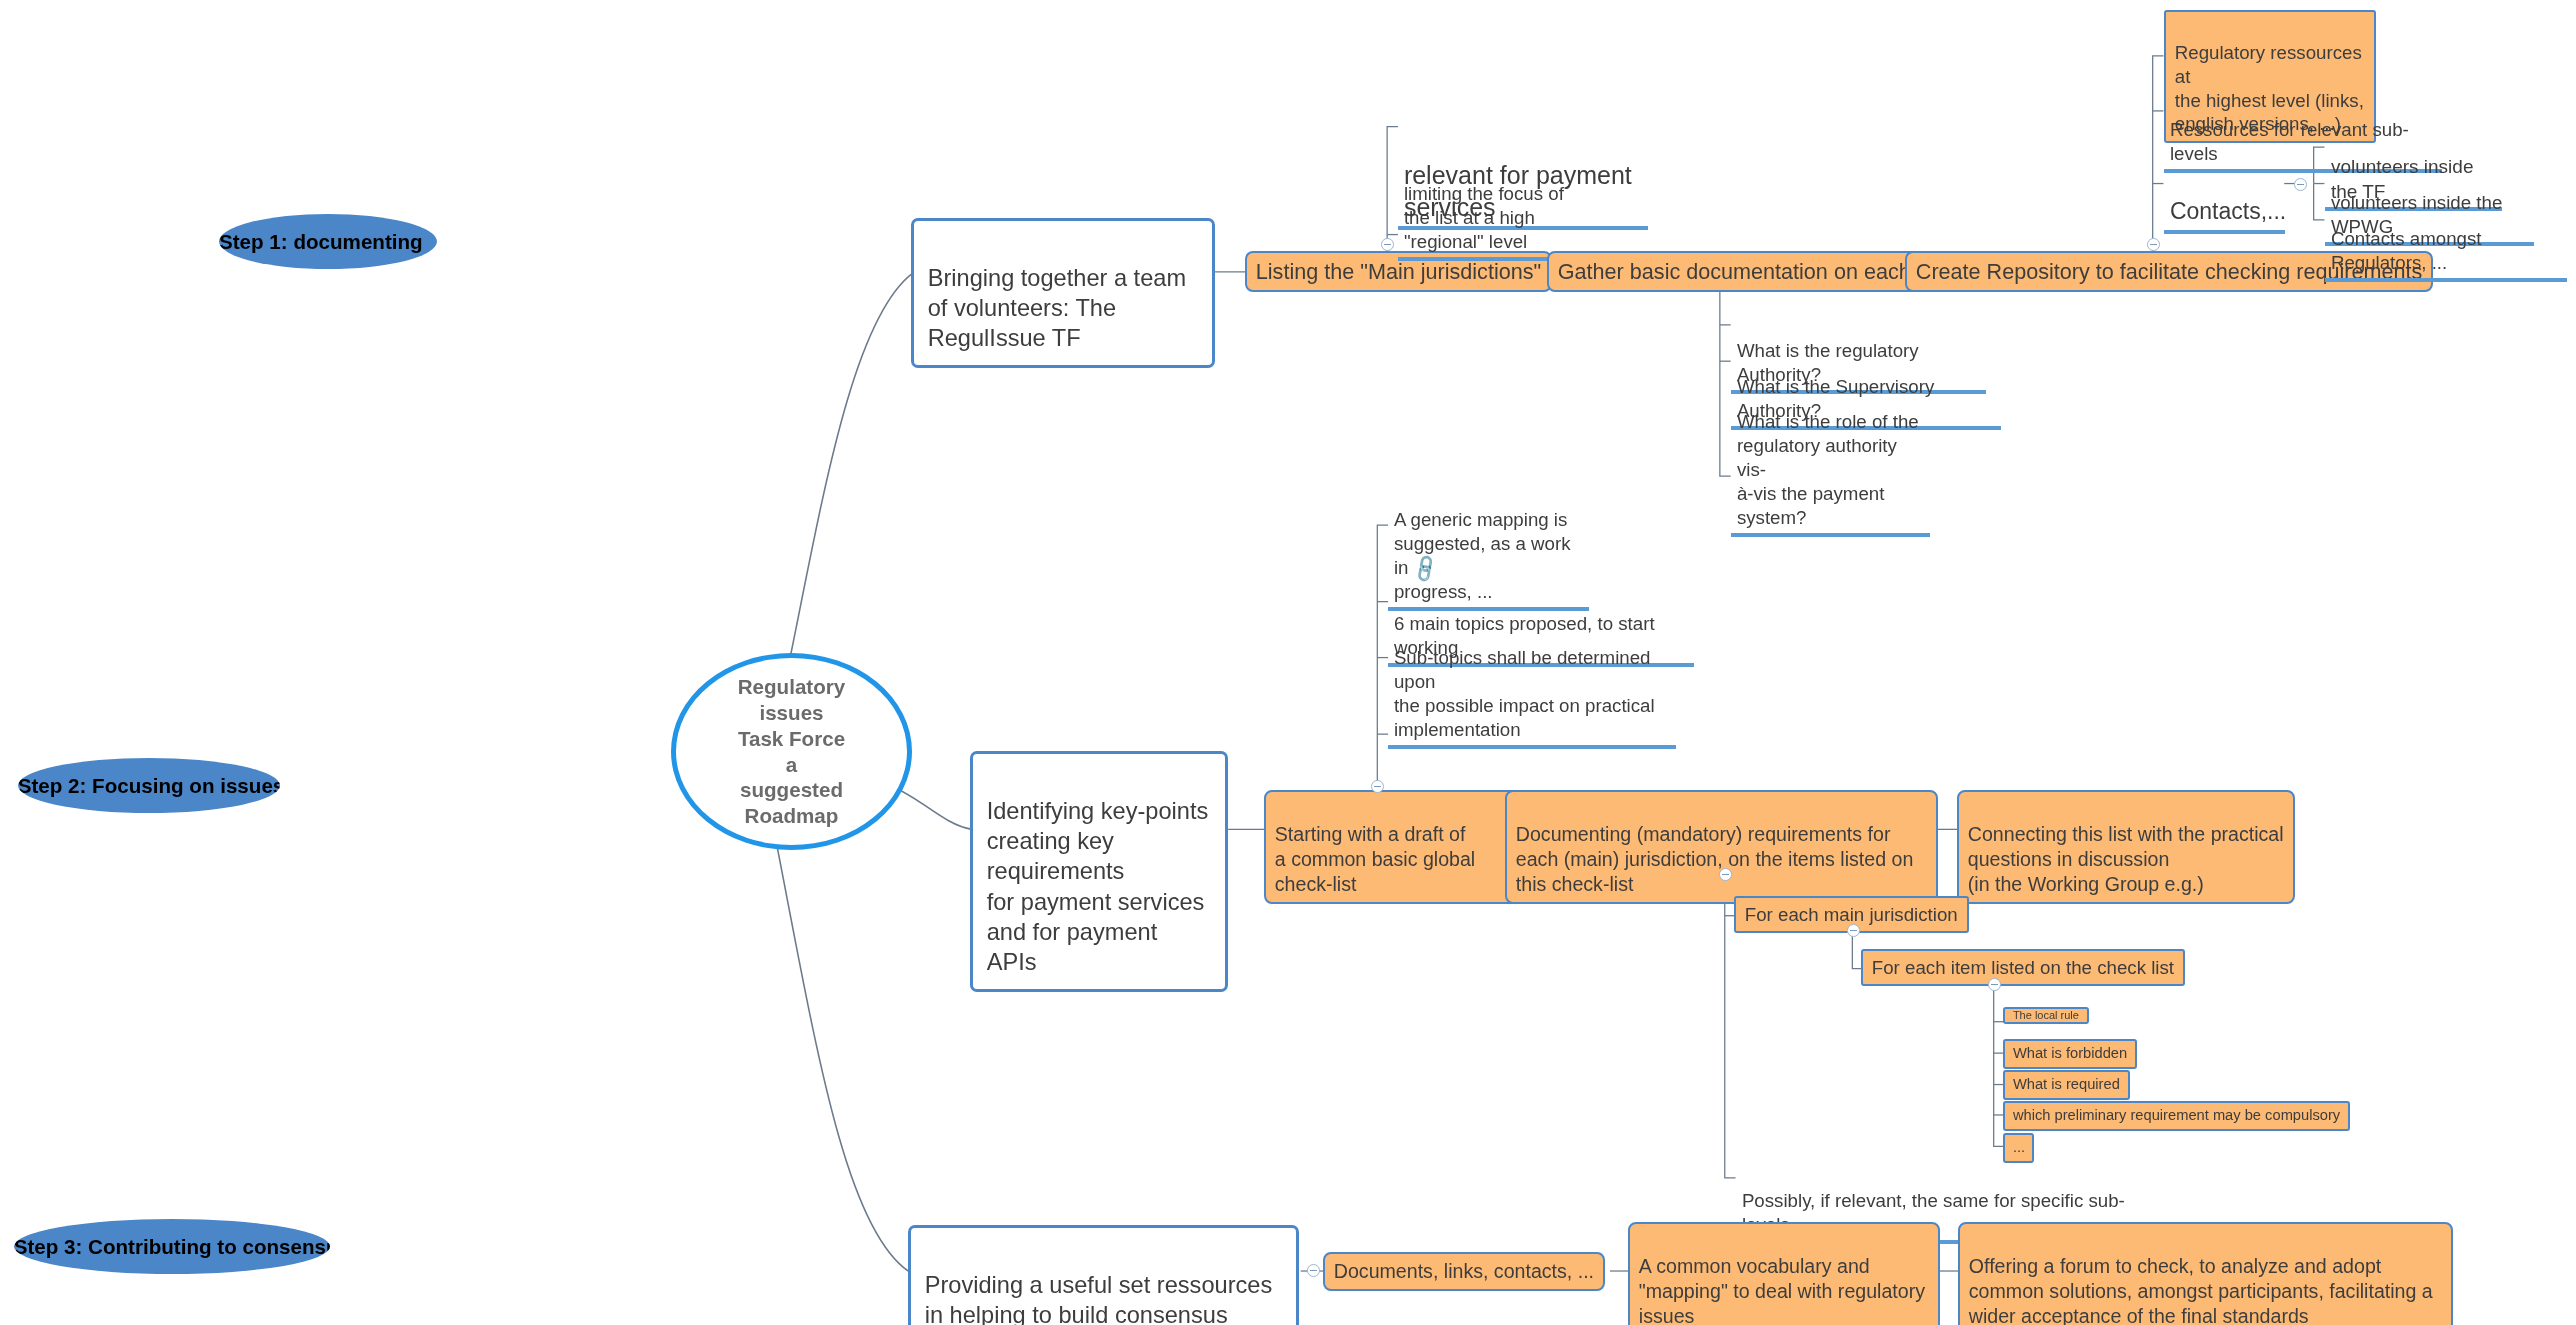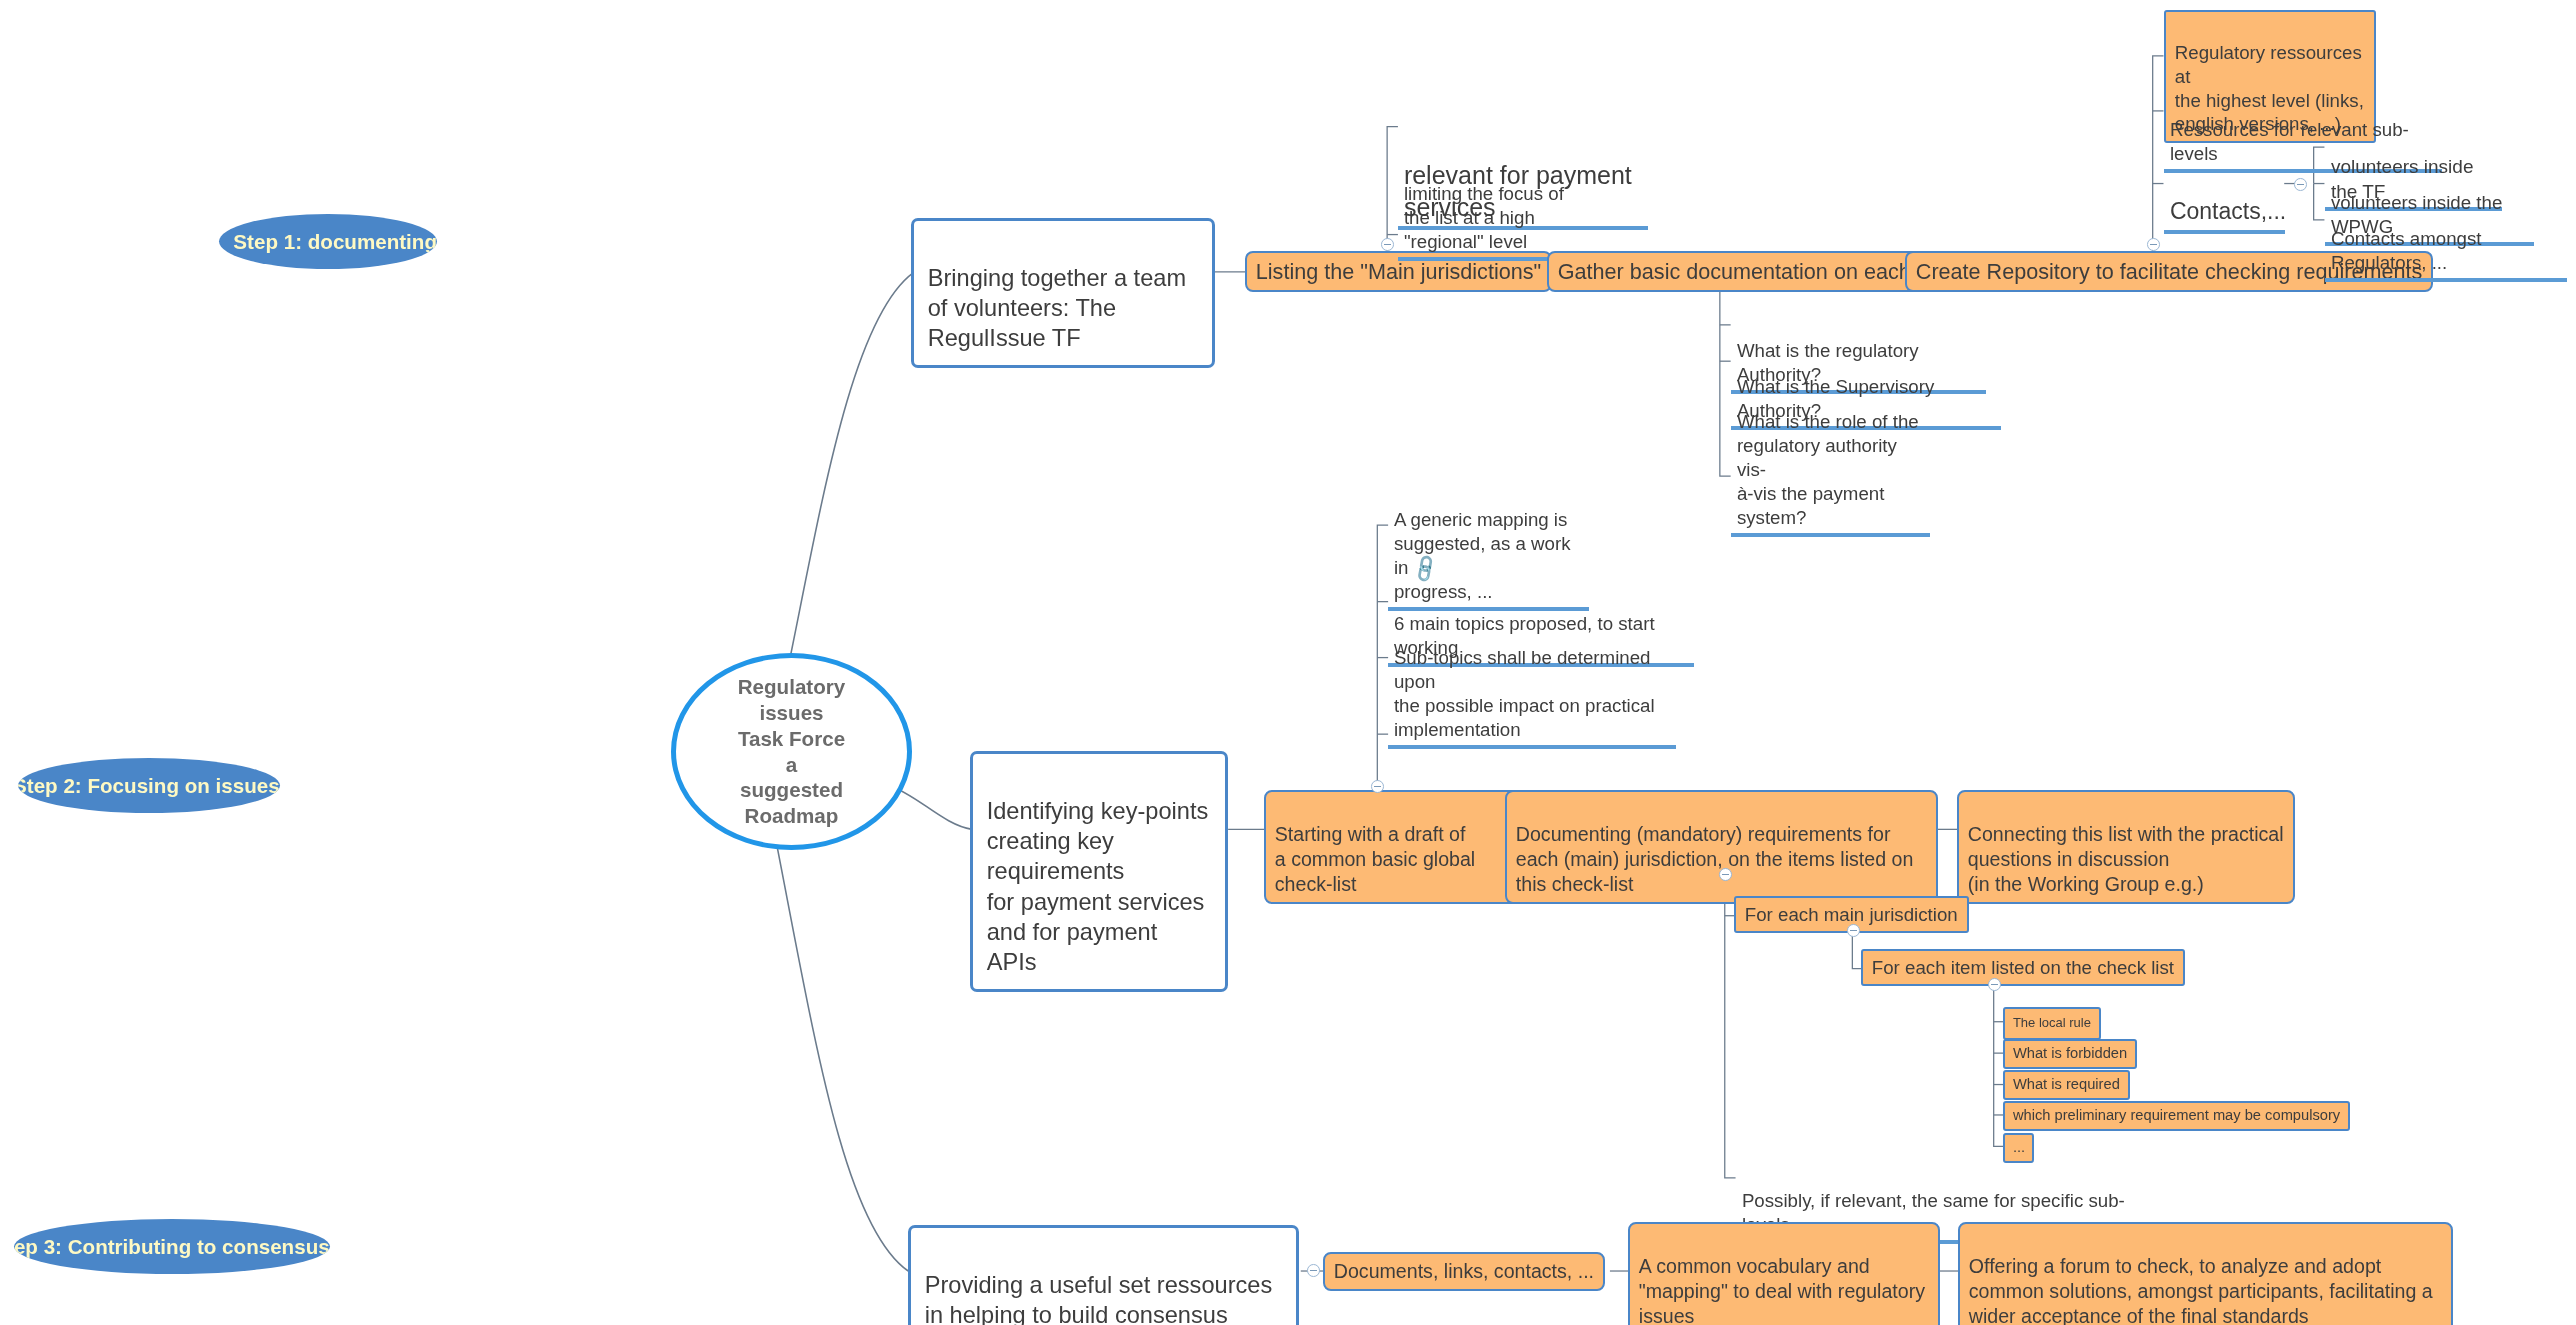--- a/index.html
+++ b/index.html
@@ -72,25 +72,25 @@
     font-weight: bold;
     line-height: 1.26;
     white-space: pre-line;
   }
 
   
   .step-pill {
     position: absolute;
     border-radius: 50%;
     background: #4a86c8;
-    color: #fef9c3;
+    color: #000000;
     font-weight: bold;
     display: flex;
     align-items: center;
-    justify-content: flex-end;
+    justify-content: flex-start;
     text-align: center;
     white-space: nowrap;
     overflow: hidden;
   }
 
   
   .toggle {
     position: absolute;
     width: 12.8px;
     height: 12.8px;
@@ -316,21 +316,21 @@
   <div class="node boxed" style="left:1734px; top:896px; height:37px; font-size:18.7px; display:flex; align-items:center;">
     <span>For each main jurisdiction</span>
   </div>
   <div class="toggle" style="left:1847px; top:924px;"></div>
 
   <div class="node boxed" style="left:1861px; top:949px; height:37px; font-size:18.7px; display:flex; align-items:center;">
     <span>For each item listed on the check list</span>
   </div>
   <div class="toggle" style="left:1988px; top:978px;"></div>
 
-  <div class="node boxed" style="left:2003px; top:1007px; height:33px; font-size:13px; padding:2.9px 7.9px; display:flex; align-items:center;">
+  <div class="node boxed" style="left:2003px; top:1007px; height:17px; font-size:11px; padding:2.9px 7.9px; display:flex; align-items:center;">
     <span>The local rule</span>
   </div>
   <div class="node boxed" style="left:2003px; top:1039px; height:29.5px; font-size:14.7px; padding:2.9px 7.9px; display:flex; align-items:center;">
     <span>What is forbidden</span>
   </div>
   <div class="node boxed" style="left:2003px; top:1070px; height:29.5px; font-size:14.7px; padding:2.9px 7.9px; display:flex; align-items:center;">
     <span>What is required</span>
   </div>
   <div class="node boxed" style="left:2003px; top:1101px; height:29.5px; font-size:14.7px; padding:2.9px 7.9px; display:flex; align-items:center;">
     <span>which preliminary requirement may be compulsory</span>

